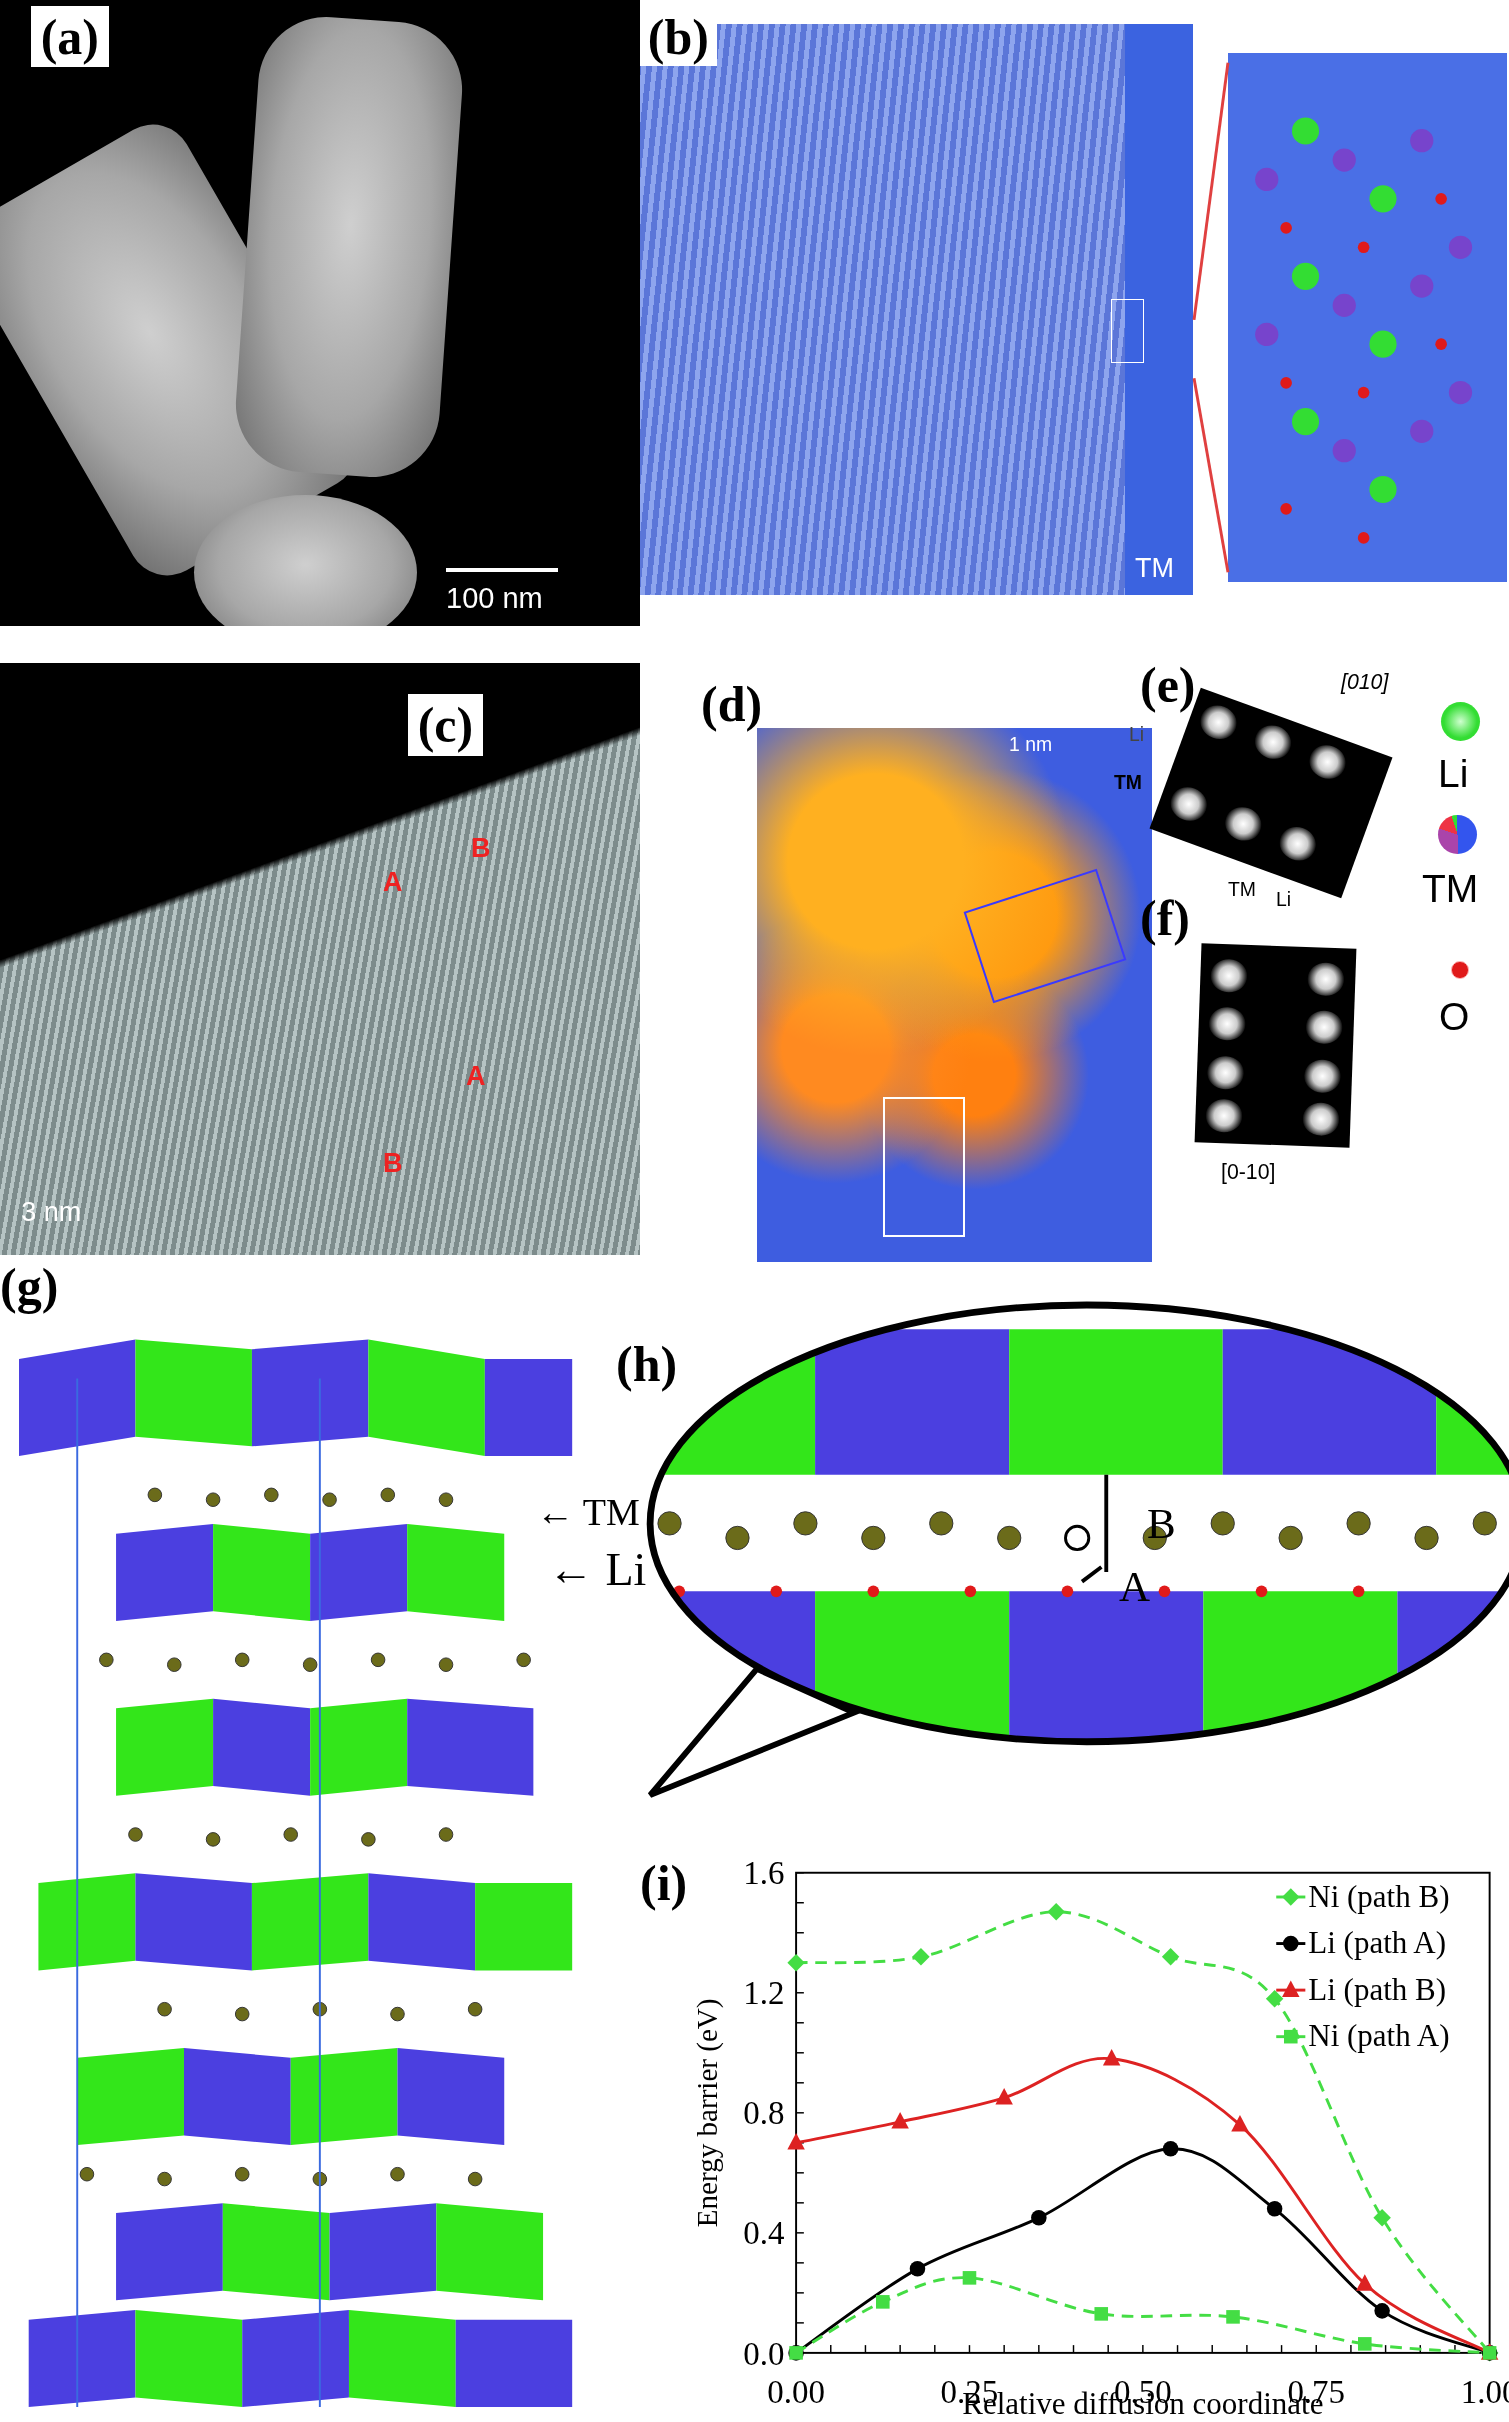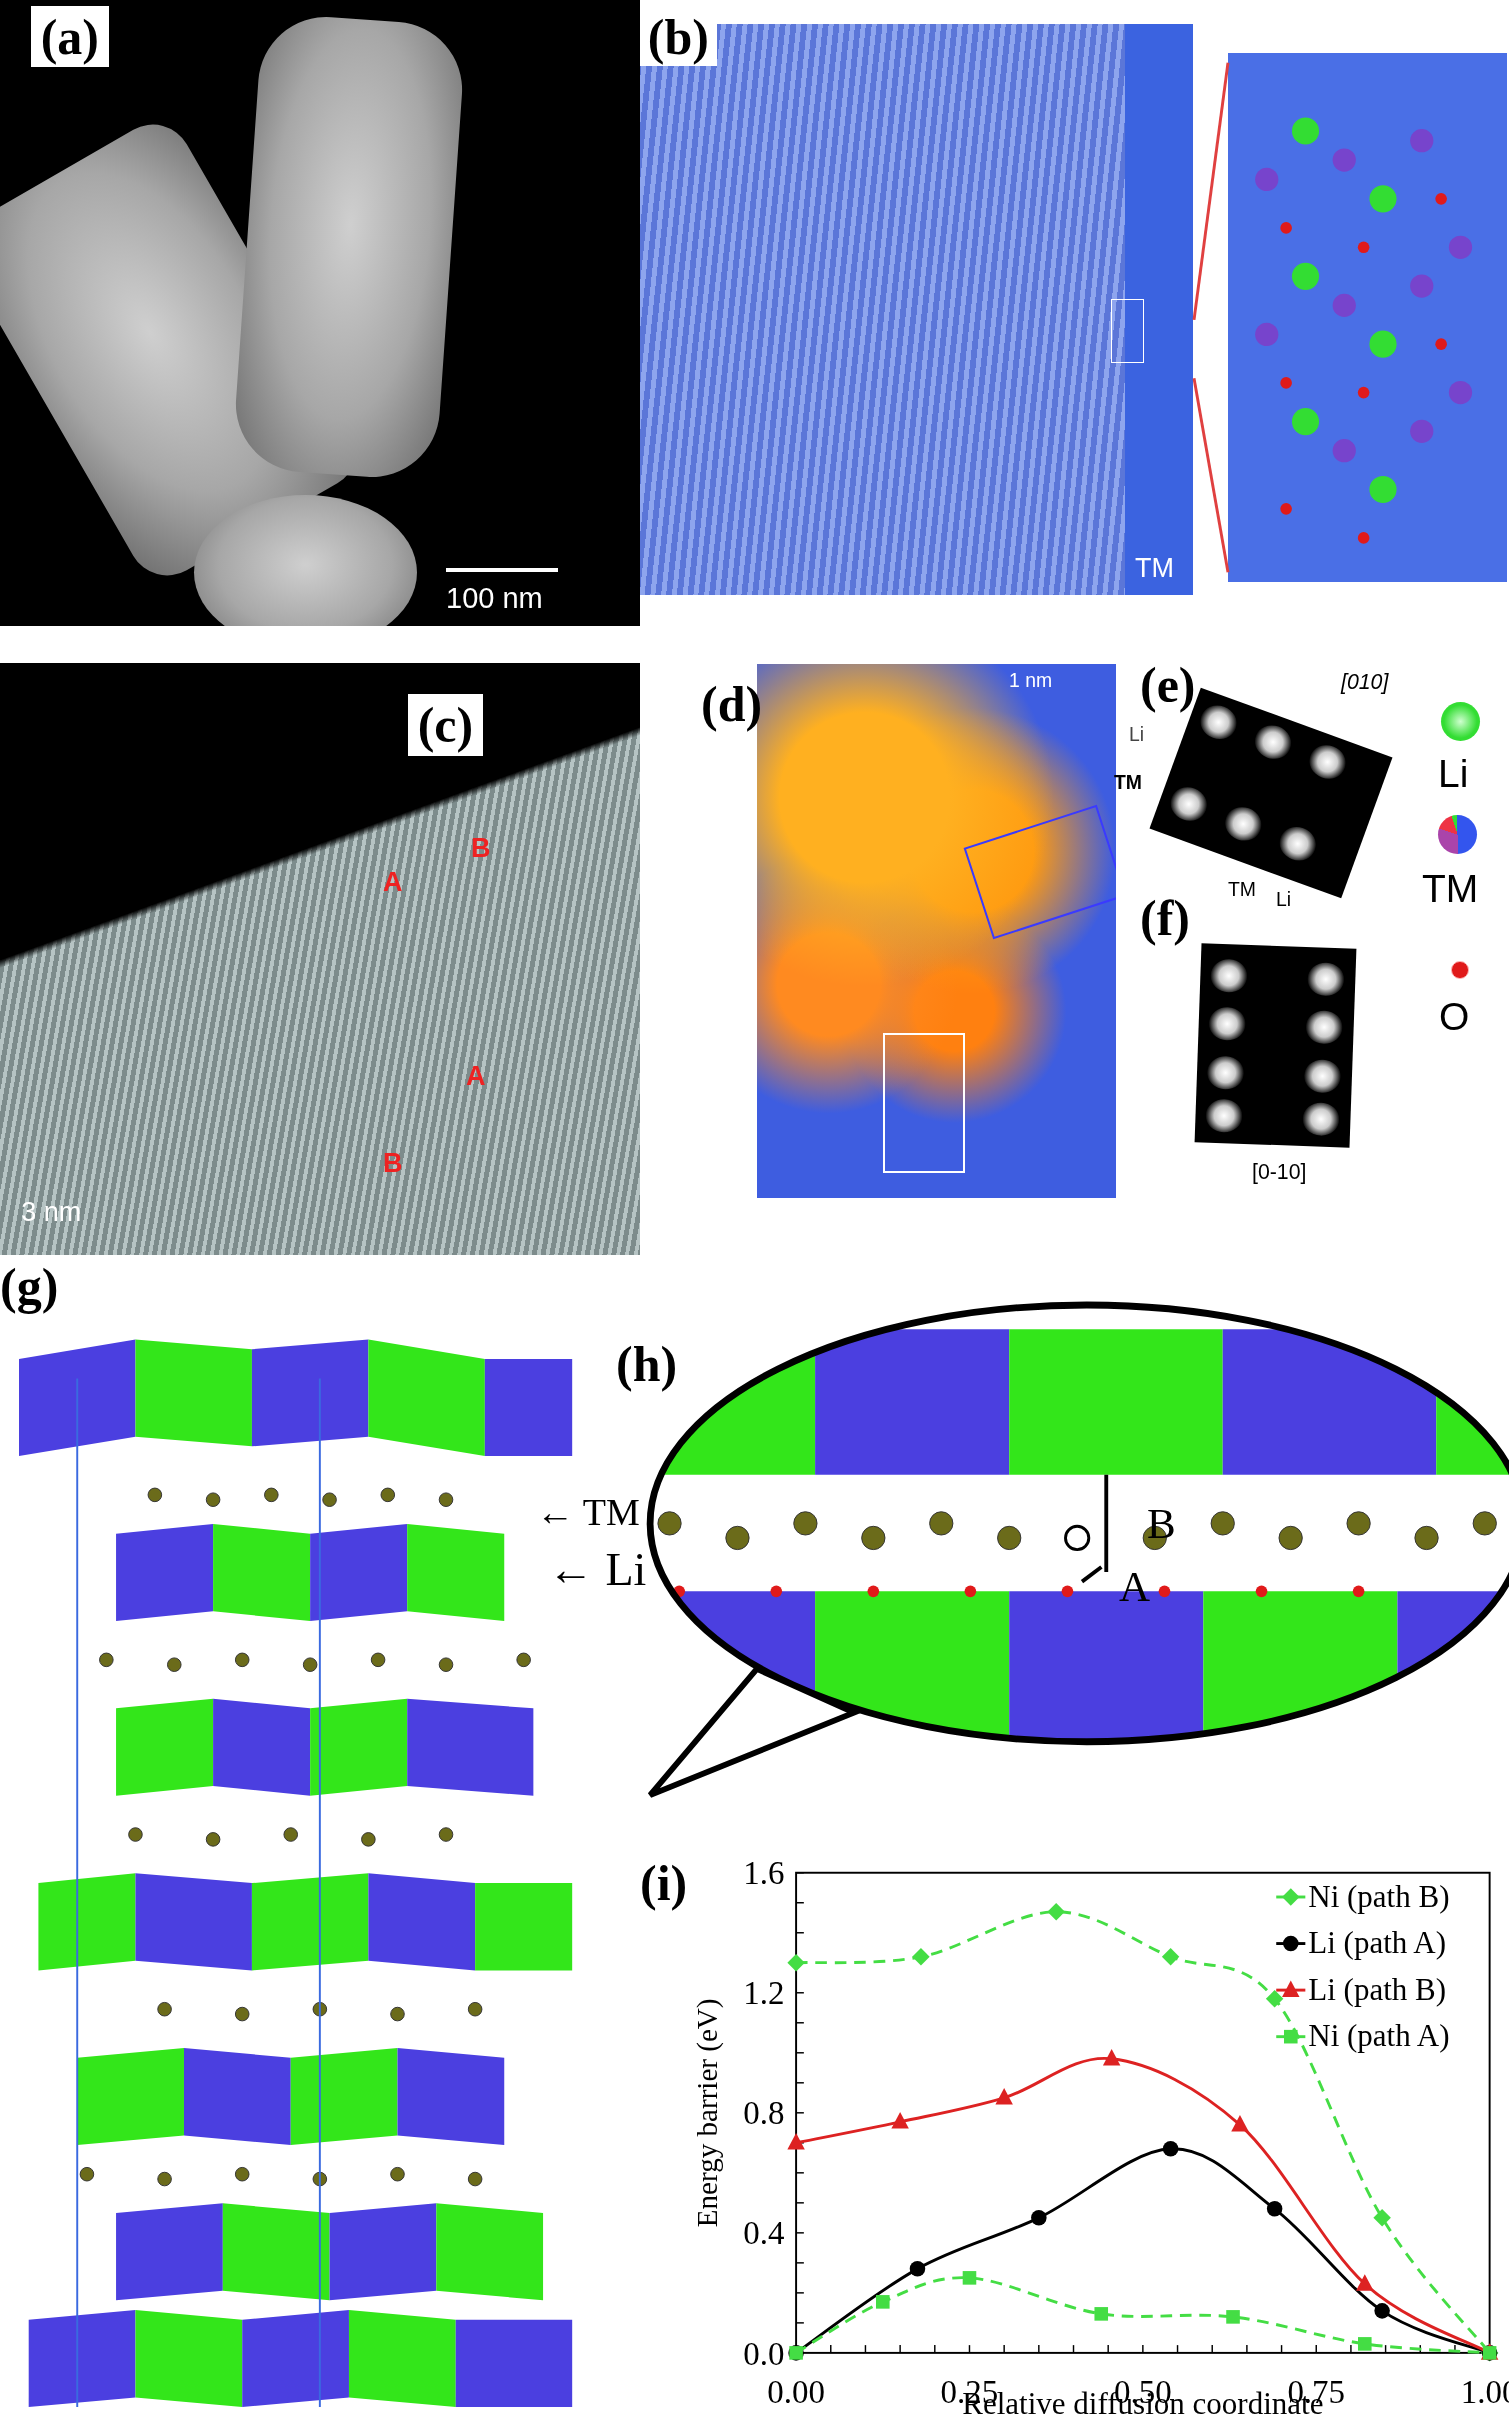--- a/index.html
+++ b/index.html
@@ -12,21 +12,21 @@
   #pa{left:0;top:0;width:640px;height:626px;background:#000;}
   .blob{position:absolute;background:radial-gradient(ellipse at 50% 45%,#cfcfcf 0%,#a7a7a7 55%,#6b6b6b 100%);}
   
   #pb{left:640px;top:24px;width:553px;height:571px;background:repeating-linear-gradient(96deg,#5b76d8 0 5.8px,#8ea5ee 5.8px 10.7px);}
   #pb-edge{position:absolute;right:0;top:0;width:68px;height:100%;background:#3b63e0;}
   #pb2{left:1228px;top:53px;width:279px;height:529px;background:#4a6fe6;}
   
   #pc{left:0;top:663px;width:640px;height:592px;background:repeating-linear-gradient(100deg,#7d8c8c 0 4.9px,#b6c4c4 4.9px 8.7px);}
   #pc-dark{position:absolute;left:0;top:0;width:100%;height:100%;background:linear-gradient(160deg,#000 0%,#000 36%,transparent 37%);}
   
-  #pd{left:757px;top:664px;width:359px;height:534px;background:#3e5de0;}
+  #pd{left:757px;top:728px;width:359px;height:534px;background:#3e5de0;padding-left:36px;}
   #pd-orange{position:absolute;left:0;top:0;width:100%;height:100%;background:
      radial-gradient(circle at 30% 25%,#ffb020 0 18%,transparent 40%),
      radial-gradient(circle at 60% 35%,#ff9a10 0 15%,transparent 35%),
      radial-gradient(circle at 20% 60%,#ff8a20 0 12%,transparent 30%),
      radial-gradient(circle at 55% 65%,#ff8010 0 10%,transparent 28%);}
   
   .stem{position:absolute;background:#000;}
   .spot{position:absolute;width:37px;height:33px;border-radius:50%;background:radial-gradient(circle,#fff 0%,#ccc 40%,#000 75%);}
   
   .oct-g{fill:#33e61a;}
@@ -129,21 +129,21 @@
 <div class="stem" style="left:1198px;top:946px;width:155px;height:199px;transform:rotate(2deg);">
   <div class="spot" style="left:9.7px;top:14.6px;"></div>
     <div class="spot" style="left:107px;top:14.6px;"></div>
   <div class="spot" style="left:9.7px;top:63px;"></div>
     <div class="spot" style="left:107px;top:63px;"></div>
   <div class="spot" style="left:9.7px;top:112px;"></div>
     <div class="spot" style="left:107px;top:112px;"></div>
   <div class="spot" style="left:9.7px;top:155px;"></div>
     <div class="spot" style="left:107px;top:155px;"></div>
 </div>
-<div class="txt sans" style="left:1221px;top:1160px;font-size:21.3px;margin-left:31px;">[0-10]</div>
+<div class="txt sans" style="left:1221px;top:1160px;font-size:21.3px;">[0-10]</div>
 
 <div>
   <div style="position:absolute;left:1441px;top:702px;width:39px;height:39px;border-radius:50%;background:radial-gradient(circle,#cfffcf 0%,#33dd33 60%);"></div>
   <div class="txt sans" style="left:1438px;top:752px;font-size:39px;">Li</div>
   <div style="position:absolute;left:1438px;top:815px;width:39px;height:39px;border-radius:50%;background:conic-gradient(#3355ee 0 50%,#aa44aa 50% 80%,#ee3344 80% 95%,#33dd33 95%);"></div>
   <div class="txt sans" style="left:1422px;top:867px;font-size:39px;">TM</div>
   <div style="position:absolute;left:1451px;top:961px;width:15.5px;height:15.5px;border-radius:50%;background:#e01a1a;border:1.9px solid #fbb;"></div>
   <div class="txt sans" style="left:1439px;top:995px;font-size:39px;">O</div>
 </div>
 

